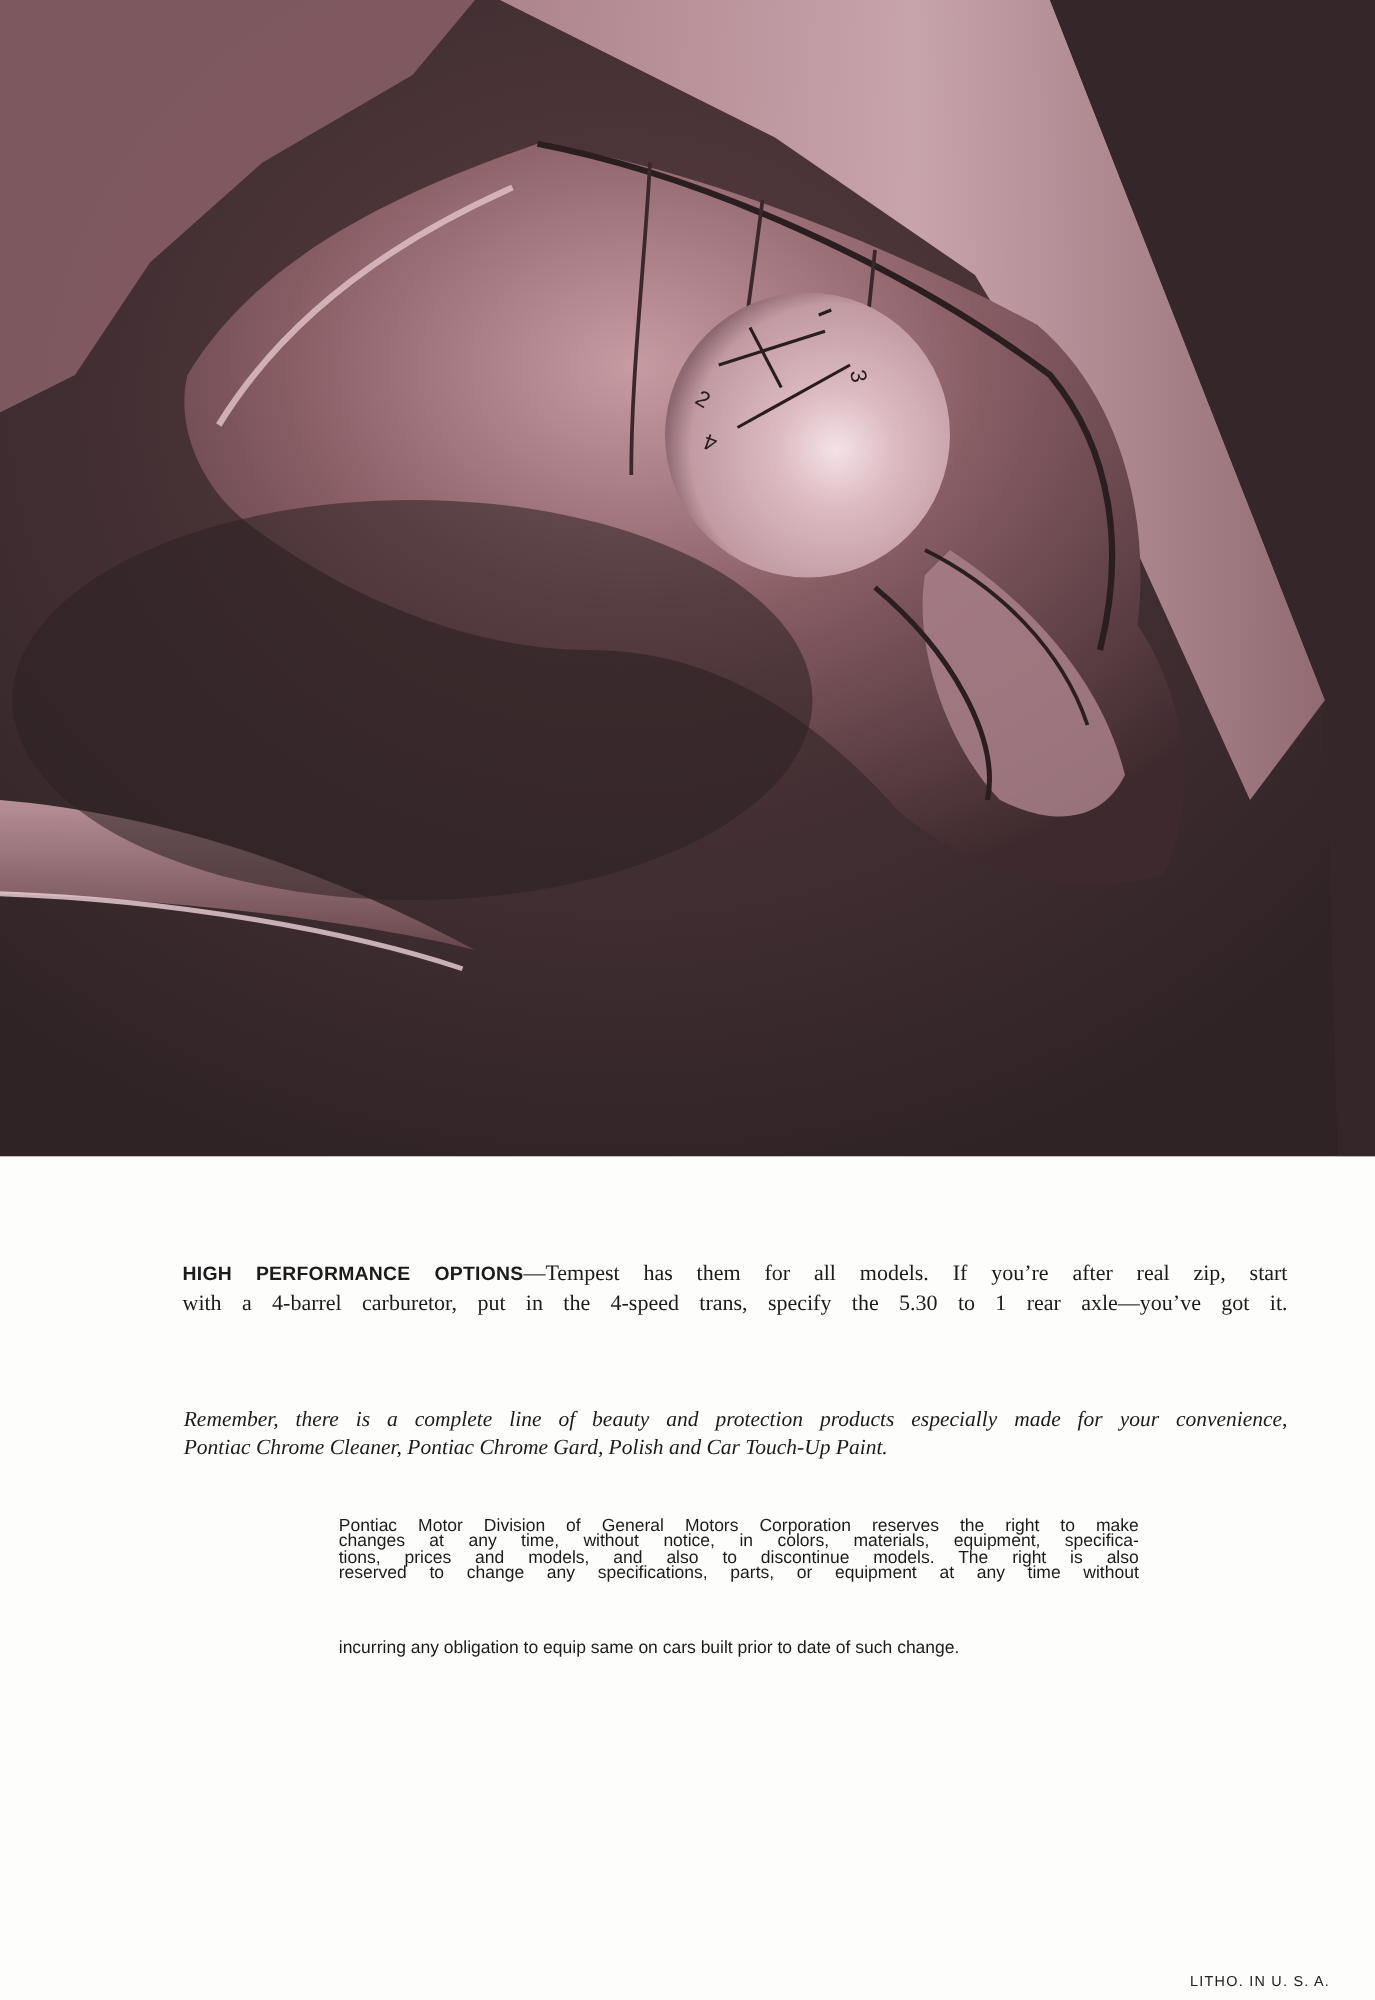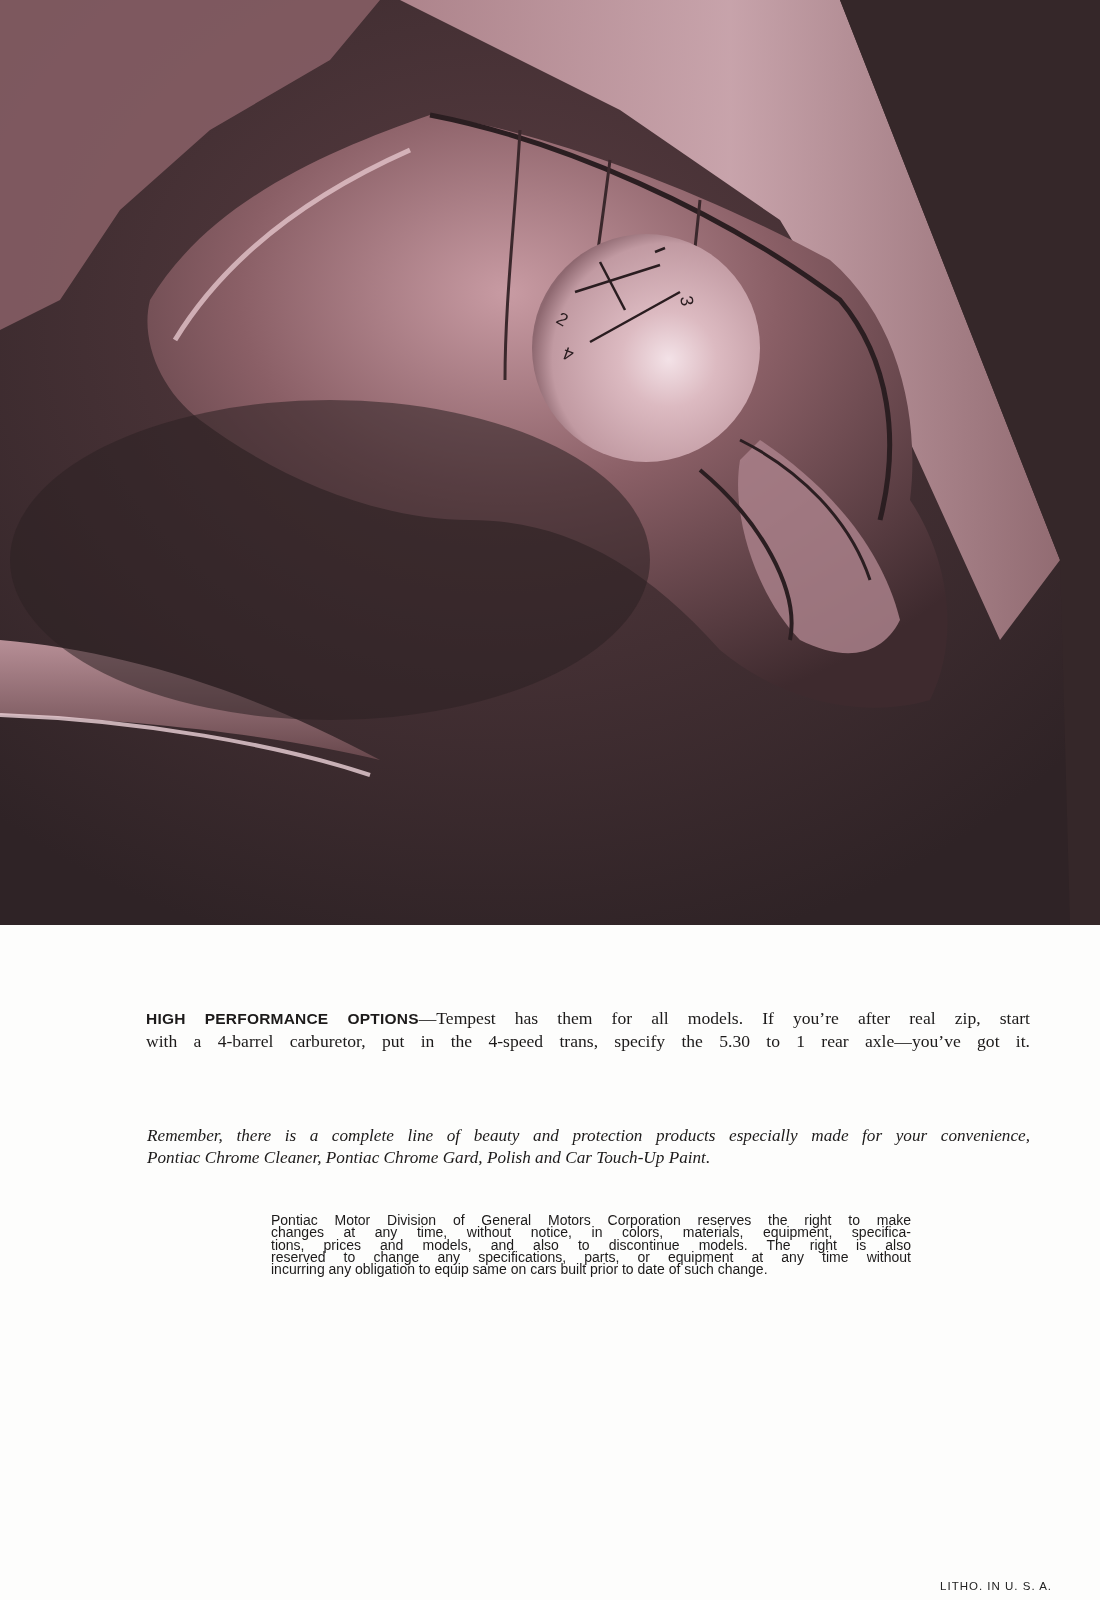--- a/index.html
+++ b/index.html
@@ -28,23 +28,23 @@
       position: absolute; left: 147px; top: 1125px; width: 883px;
       font-style: italic; font-size: 17.2px; line-height: 22px;
     }
     .para2 .ln { display: block; text-align: justify; text-align-last: justify; white-space: nowrap; }
     .para2 .ln.last { text-align-last: left; }
     .disclaimer {
       position: absolute; left: 271px; top: 1214px; width: 640px;
       font-family: "Liberation Sans", sans-serif; font-size: 14px; line-height: 12.3px;
     }
     .disclaimer .ln { display: block; text-align: justify; text-align-last: justify; white-space: nowrap; }
-    .disclaimer .ln.last { text-align-last: left; }
+    .disclaimer .ln.last { text-align-last: left; margin-top: 48px; }
     .litho {
-      position: absolute; right: 48px; top: 1580px;
+      position: absolute; right: 36px; top: 1580px;
       font-family: "Liberation Sans", sans-serif; font-size: 11.5px; letter-spacing: 1px;
       color: #222;
     }
   </style>
 </head>
 <body>
 
 <div class="photo">
   <svg width="1100" height="925" viewBox="0 0 1100 925">
     <defs>

